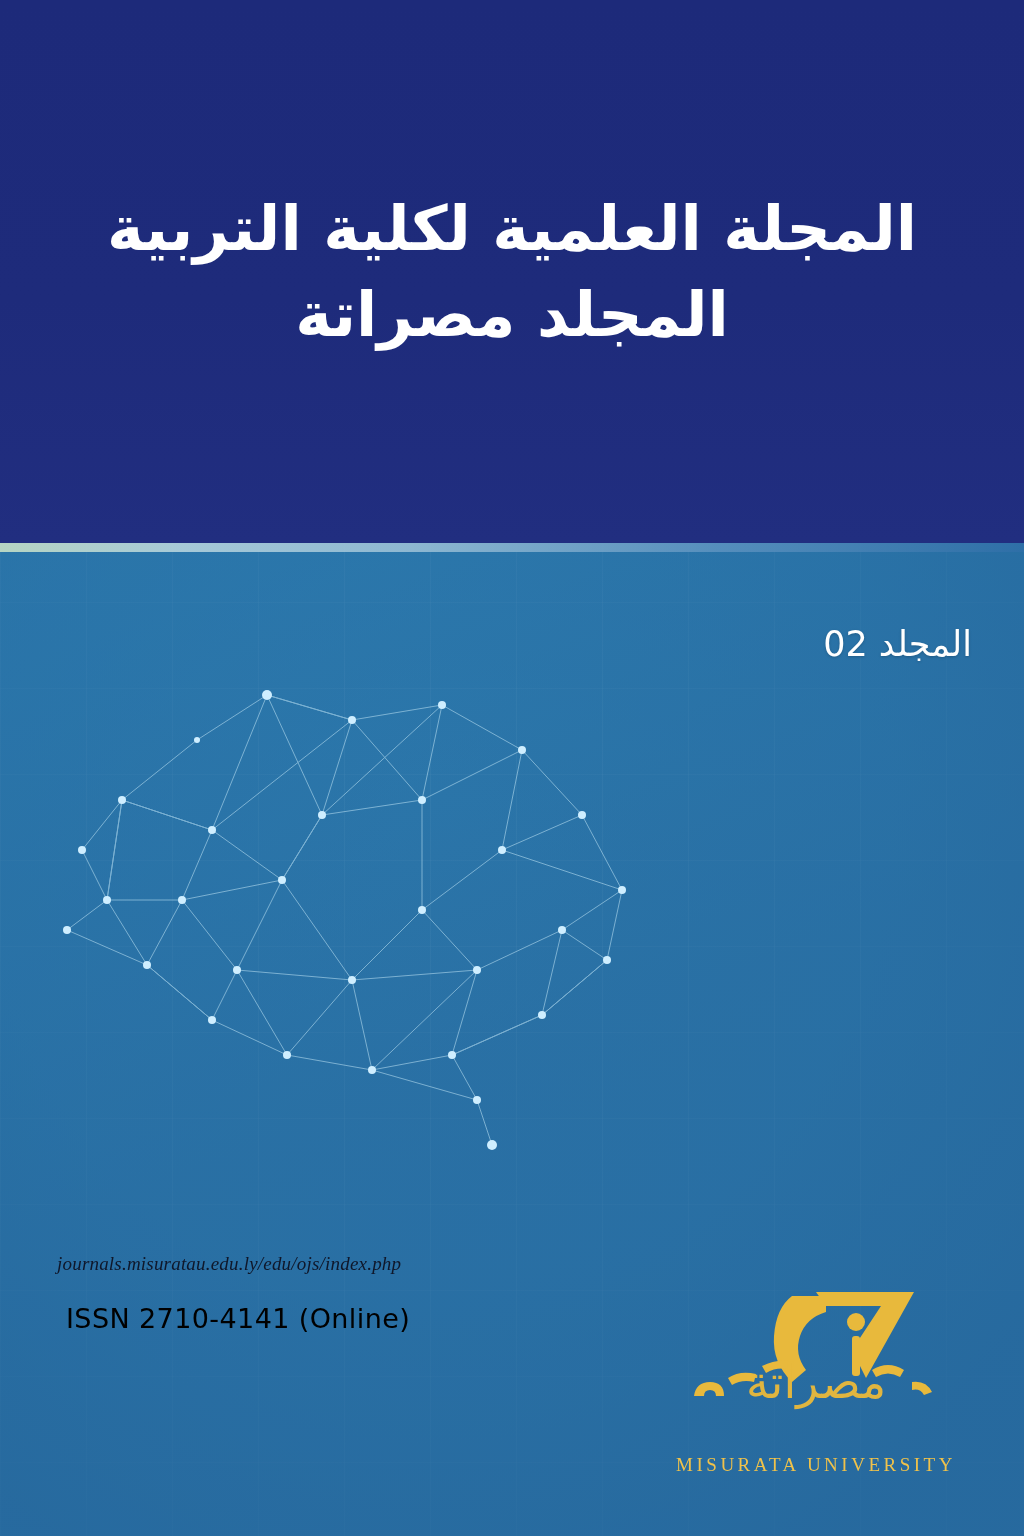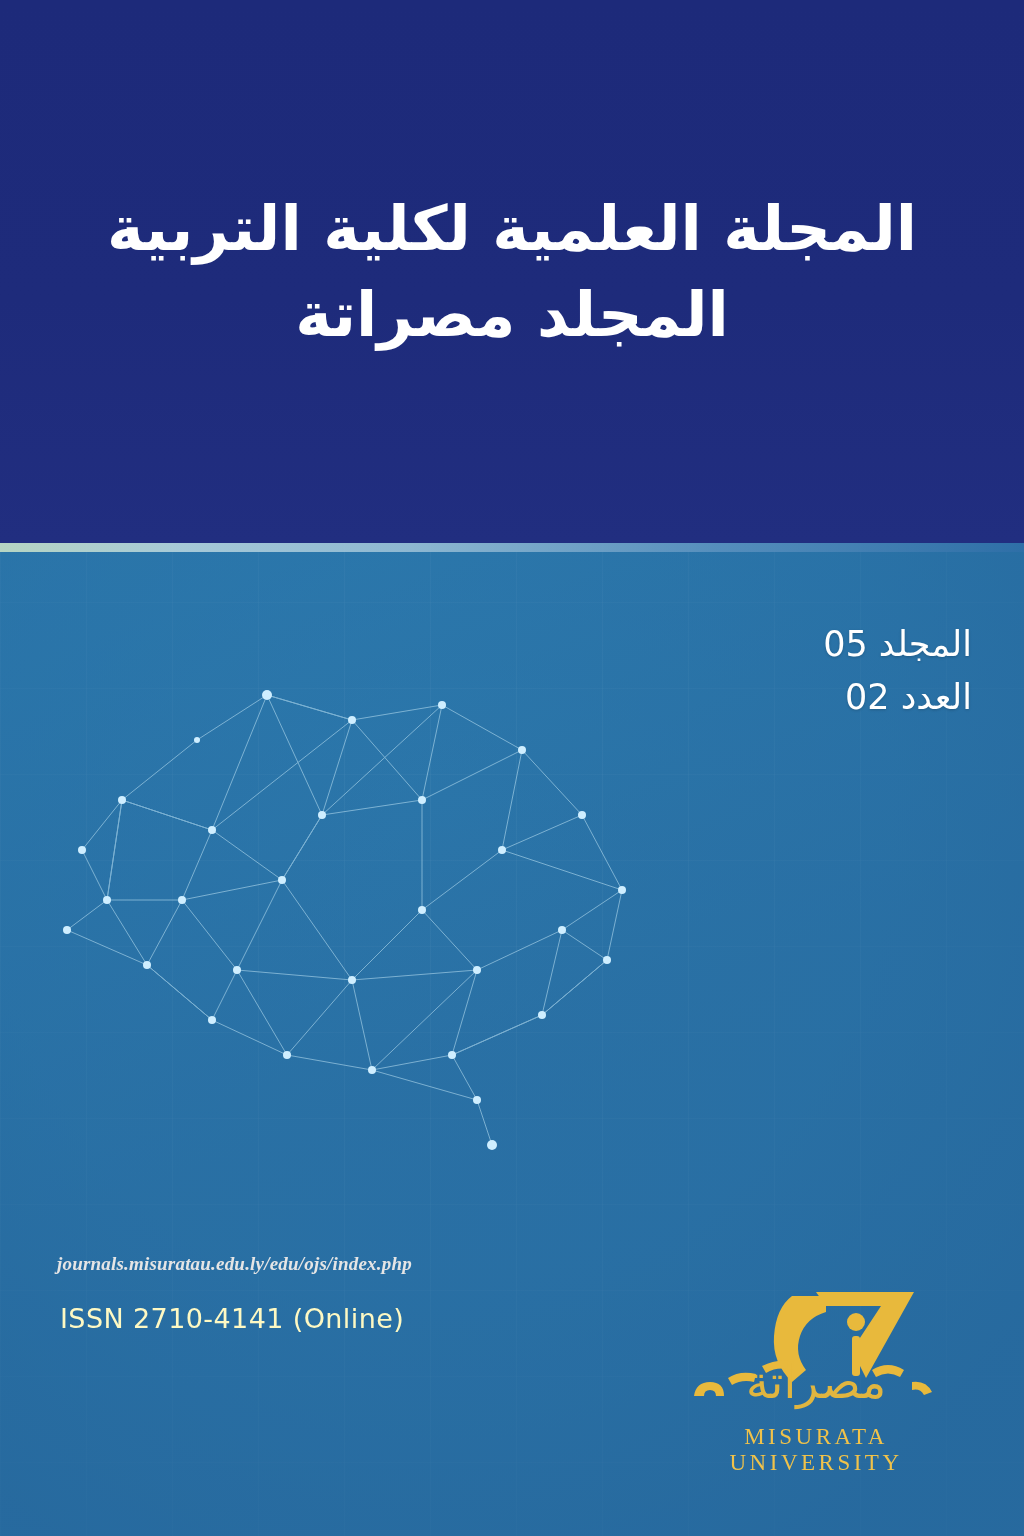--- a/index.html
+++ b/index.html
@@ -93,54 +93,54 @@
     top: 600px;
     width: 680px;
     height: 600px;
   }
 
   
   .site-url {
     position: absolute;
     left: 57px;
     top: 1253px;
-    color: #e5e5e5;
+    color: #0f172a;
     font-size: 19px;
-    font-weight: bold;
+    font-weight: normal;
     font-style: italic;
     font-family: "Liberation Serif", serif;
     direction: ltr;
     letter-spacing: 0.2px;
   }
   .issn {
     position: absolute;
-    left: 60px;
+    left: 66px;
     top: 1303px;
-    color: #fef9c3;
+    color: #000000;
     font-size: 27px;
     direction: ltr;
     letter-spacing: 0.4px;
   }
 
   
   .logo {
     position: absolute;
     right: 58px;
     bottom: 78px;
     width: 300px;
     height: 180px;
   }
   .logo-caption {
     position: absolute;
     right: 58px;
     bottom: 60px;
     width: 300px;
     text-align: center;
     color: #f0c24a;
-    font-size: 23px;
+    font-size: 19px;
     letter-spacing: 3.5px;
     font-family: "Liberation Serif", serif;
     direction: ltr;
   }
 </style>
 </head>
 <body>
 
 <div class="cover">
 
@@ -213,22 +213,21 @@
 
   <div class="title-band">
     <h1 class="journal-title">
       <span>المجلة العلمية لكلية التربية</span>
       <span class="line2">المجلد مصراتة</span>
     </h1>
   </div>
   <div class="band-edge"></div>
 
   <div class="issue-info">
-    <div>المجلد 05</div>
-    <div>العدد 02</div>
+    <div>المجلد 02</div>
   </div>
 
   <div class="site-url">journals.misuratau.edu.ly/edu/ojs/index.php</div>
   <div class="issn">ISSN   2710-4141 (Online)</div>
 
   <svg class="logo" viewBox="0 0 300 180">
 
     <path d="M150 14 L248 14 L200 100 L186 72 L215 28 L160 28 Z" fill="#e8b93c"></path>
     <path d="M126 18 L160 18 L160 34 Q140 40 134 58 Q128 76 140 92 L126 104 Q106 84 108 58 Q110 30 126 18 Z" fill="#e8b93c"></path>
     <circle cx="190" cy="44" r="9" fill="#e8b93c"></circle>

